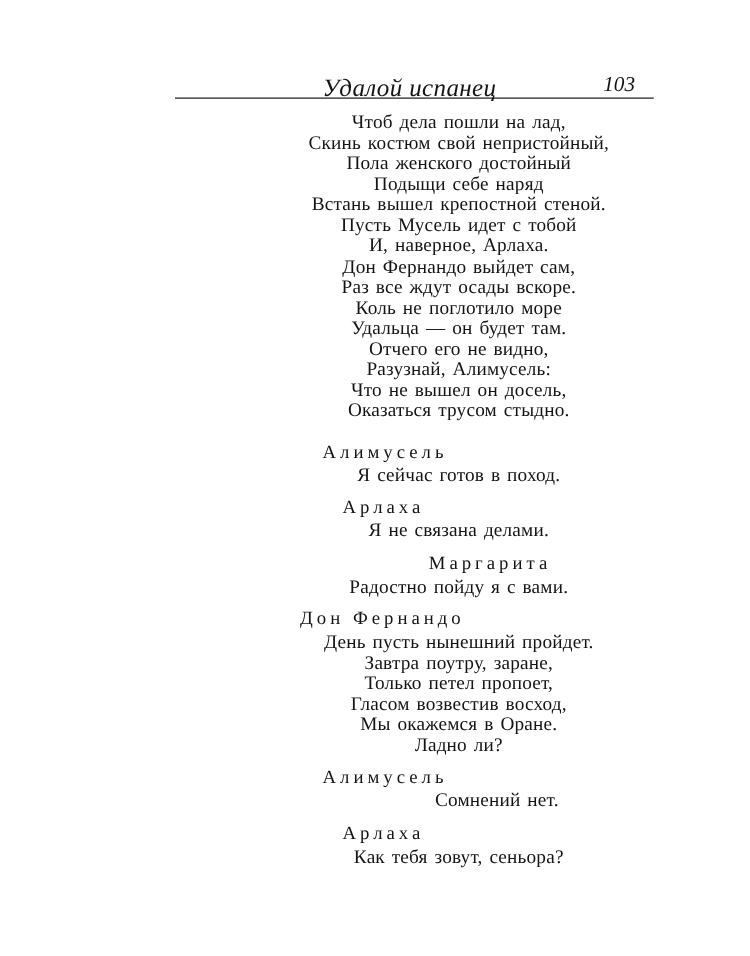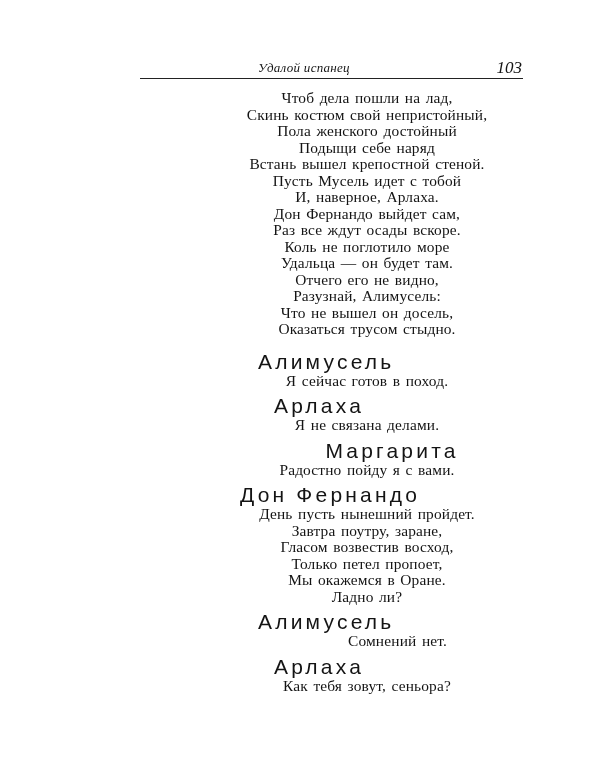--- a/index.html
+++ b/index.html
@@ -22,26 +22,26 @@
       width: 383px;
       height: 20px;
       border-bottom: 1.3px solid #222;
     }
     .running-title {
       position: absolute;
       left: 118px;
       top: 2px;
       font-family: "Liberation Serif", serif;
       font-style: italic;
-      font-size: 13px;
+      font-size: 20px;
       letter-spacing: 0.3px;
     }
     .page-number {
       position: absolute;
-      right: 1px;
+      right: 15px;
       top: 0px;
       font-family: "Liberation Serif", serif;
       font-style: italic;
       font-size: 17px;
     }
     .body-text {
       position: absolute;
       left: 207px;
       top: 90px;
       width: 320px;
@@ -50,22 +50,22 @@
       font-family: "Liberation Serif", serif;
       font-size: 15.4px;
       line-height: 16.5px;
       height: 16.5px;
       white-space: nowrap;
       letter-spacing: 0.15px;
       word-spacing: 1.5px;
       text-align: center;
     }
     .speaker {
-      font-family: Liberation Sans, sans-serif;
-      font-size: 21px;
+      font-family: Liberation Serif, serif;
+      font-size: 15px;
       letter-spacing: 3.2px;
       text-align: left;
       white-space: nowrap;
       height: 22px;
       line-height: 22px;
     }
     .gap-before { margin-top: 13px; }
     .gap-after { margin-bottom: 6px; }
   </style>
 </head>
@@ -100,22 +100,22 @@
 
   <div class="speaker" style="padding-left:67px;">Арлаха</div>
   <div class="line gap-after">Я не связана делами.</div>
 
   <div class="speaker" style="padding-left:50px;text-align:center;">Маргарита</div>
   <div class="line gap-after">Радостно пойду я с вами.</div>
 
   <div class="speaker" style="padding-left:33px;">Дон Фернандо</div>
   <div class="line">День пусть нынешний пройдет.</div>
   <div class="line">Завтра поутру, заране,</div>
+  <div class="line">Только петел пропоет,</div>
   <div class="line">Гласом возвестив восход,</div>
-  <div class="line">Только петел пропоет,</div>
   <div class="line">Мы окажемся в Оране.</div>
   <div class="line gap-after">Ладно ли?</div>
 
   <div class="speaker" style="padding-left:51px;">Алимусель</div>
   <div class="line gap-after" style="padding-left:61px;">Сомнений нет.</div>
 
   <div class="speaker" style="padding-left:67px;">Арлаха</div>
   <div class="line">Как тебя зовут, сеньора?</div>
 </div>
 

